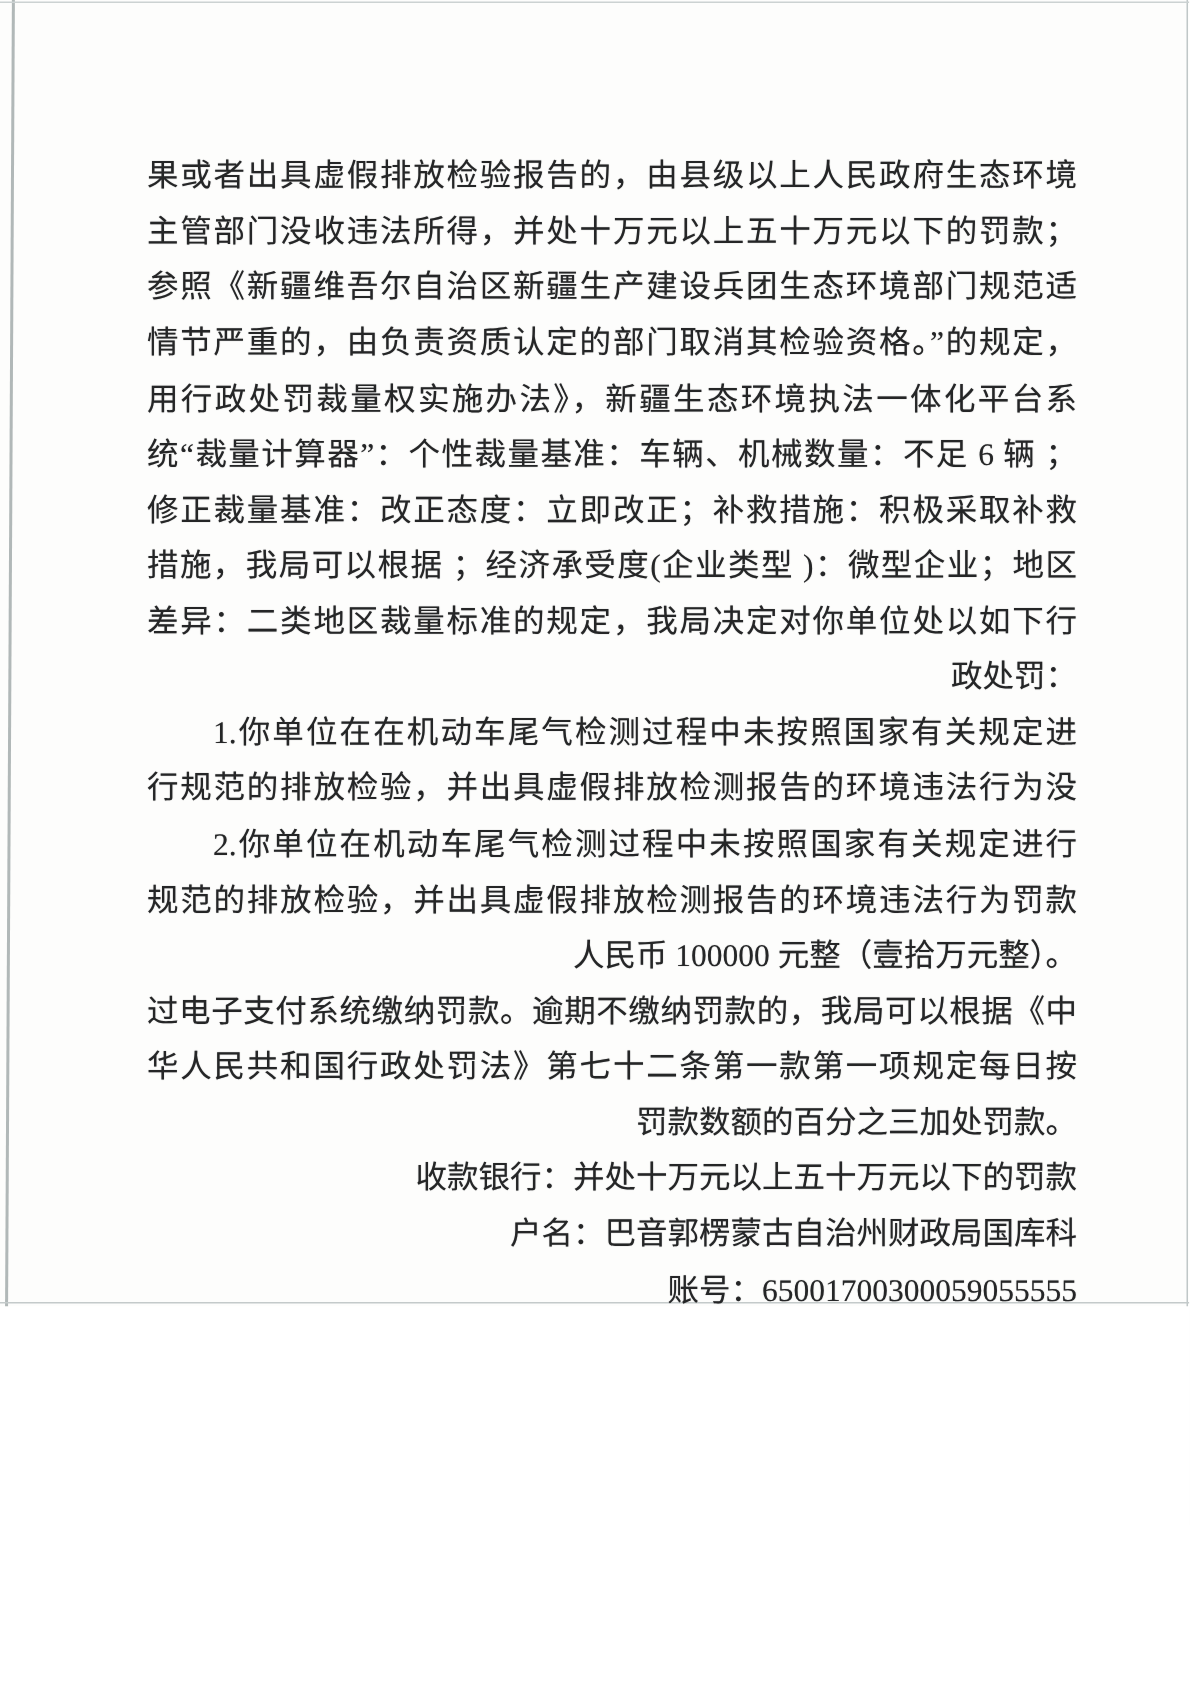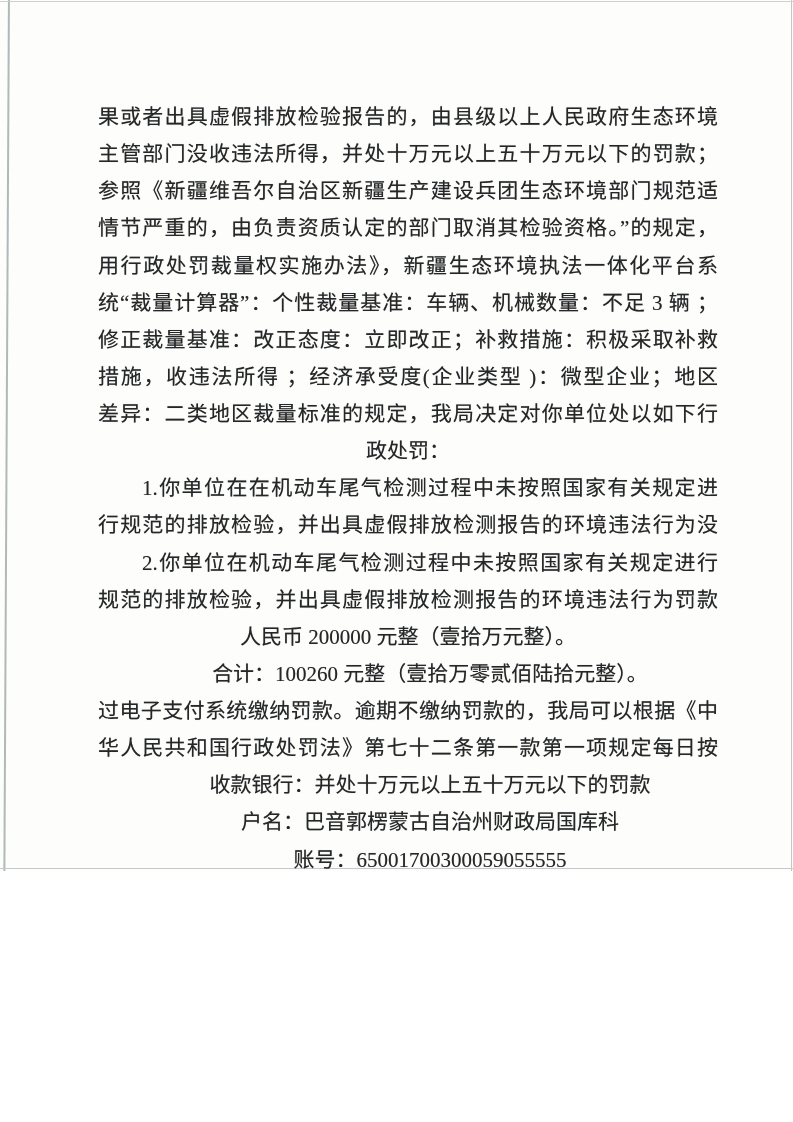--- a/index.html
+++ b/index.html
@@ -46,21 +46,21 @@
     position: absolute;
     left: 98px;
     top: 99px;
     width: 620px;
     color: #252627;
     font-size: 21px;
     line-height: 37.13px;
     text-shadow: 0 0 0.7px rgba(37, 38, 39, 0.45);
   }
   .ln {
-    text-align: center;
+    text-align: right;
     white-space: pre-wrap;
   }
   .ln.j {
     text-align: justify;
     text-align-last: justify;
   }
   .ln.ind {
     padding-left: 44px;
   }
 </style>
@@ -72,30 +72,30 @@
   <div class="edge edge-right"></div>
   <div class="edge edge-top"></div>
   <div class="edge edge-bottom"></div>
 
   <div class="doc">
     <div class="ln j">果或者出具虚假排放检验报告的，由县级以上人民政府生态环境</div>
     <div class="ln j">主管部门没收违法所得，并处十万元以上五十万元以下的罚款；</div>
     <div class="ln j">参照《新疆维吾尔自治区新疆生产建设兵团生态环境部门规范适</div>
     <div class="ln j">情节严重的，由负责资质认定的部门取消其检验资格。”的规定，</div>
     <div class="ln j">用行政处罚裁量权实施办法》，新疆生态环境执法一体化平台系</div>
-    <div class="ln j">统“裁量计算器”：个性裁量基准：车辆、机械数量：不足 3 辆 ；</div>
+    <div class="ln j">统“裁量计算器”：个性裁量基准：车辆、机械数量：不足 6 辆 ；</div>
     <div class="ln j">修正裁量基准：改正态度：立即改正；补救措施：积极采取补救</div>
-    <div class="ln j">措施，收违法所得 ；经济承受度(企业类型 )：微型企业；地区</div>
+    <div class="ln j">措施，我局可以根据 ；经济承受度(企业类型 )：微型企业；地区</div>
     <div class="ln j">差异：二类地区裁量标准的规定，我局决定对你单位处以如下行</div>
     <div class="ln">政处罚：</div>
     <div class="ln j ind">1.你单位在在机动车尾气检测过程中未按照国家有关规定进</div>
     <div class="ln j">行规范的排放检验，并出具虚假排放检测报告的环境违法行为没</div>
     <div class="ln j ind">2.你单位在机动车尾气检测过程中未按照国家有关规定进行</div>
     <div class="ln j">规范的排放检验，并出具虚假排放检测报告的环境违法行为罚款</div>
-    <div class="ln">人民币 200000 元整（壹拾万元整）。</div>
-    <div class="ln ind">合计：100260 元整（壹拾万零贰佰陆拾元整）。</div>
+    <div class="ln">人民币 100000 元整（壹拾万元整）。</div>
     <div class="ln j">过电子支付系统缴纳罚款。逾期不缴纳罚款的，我局可以根据《中</div>
     <div class="ln j">华人民共和国行政处罚法》第七十二条第一款第一项规定每日按</div>
+    <div class="ln">罚款数额的百分之三加处罚款。</div>
     <div class="ln ind">收款银行：并处十万元以上五十万元以下的罚款</div>
     <div class="ln ind">户名：巴音郭楞蒙古自治州财政局国库科</div>
     <div class="ln ind">账号：65001700300059055555</div>
   </div>
 </div>
 
 </body></html>

